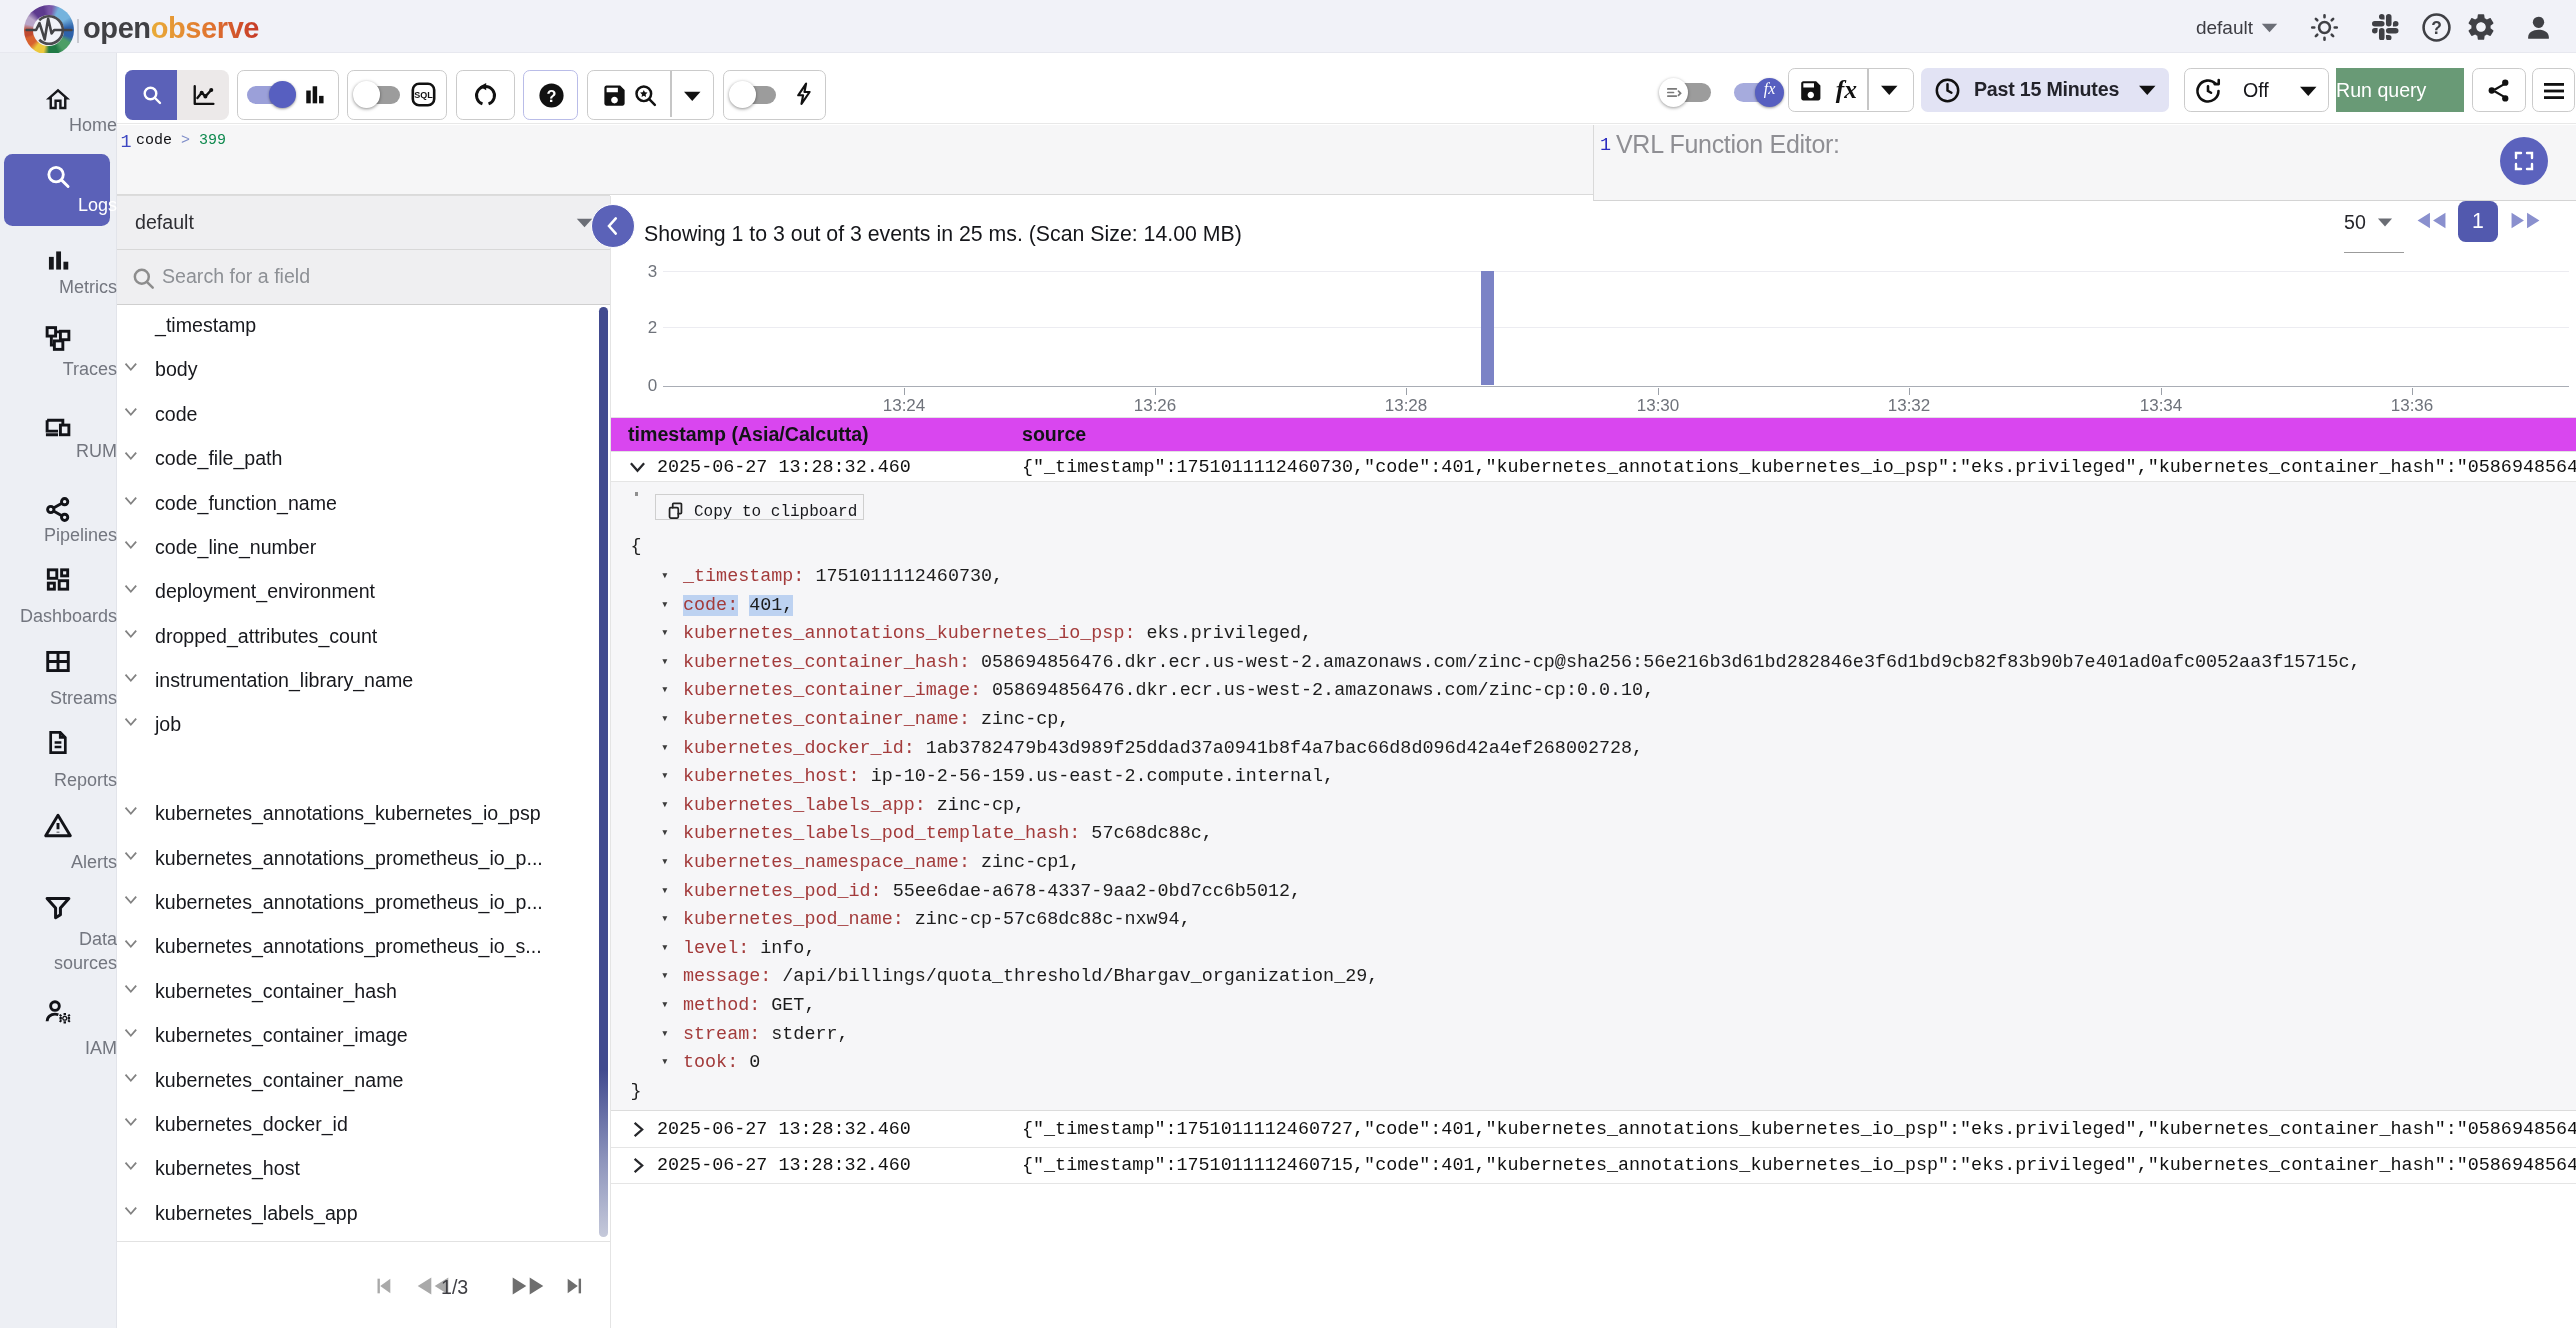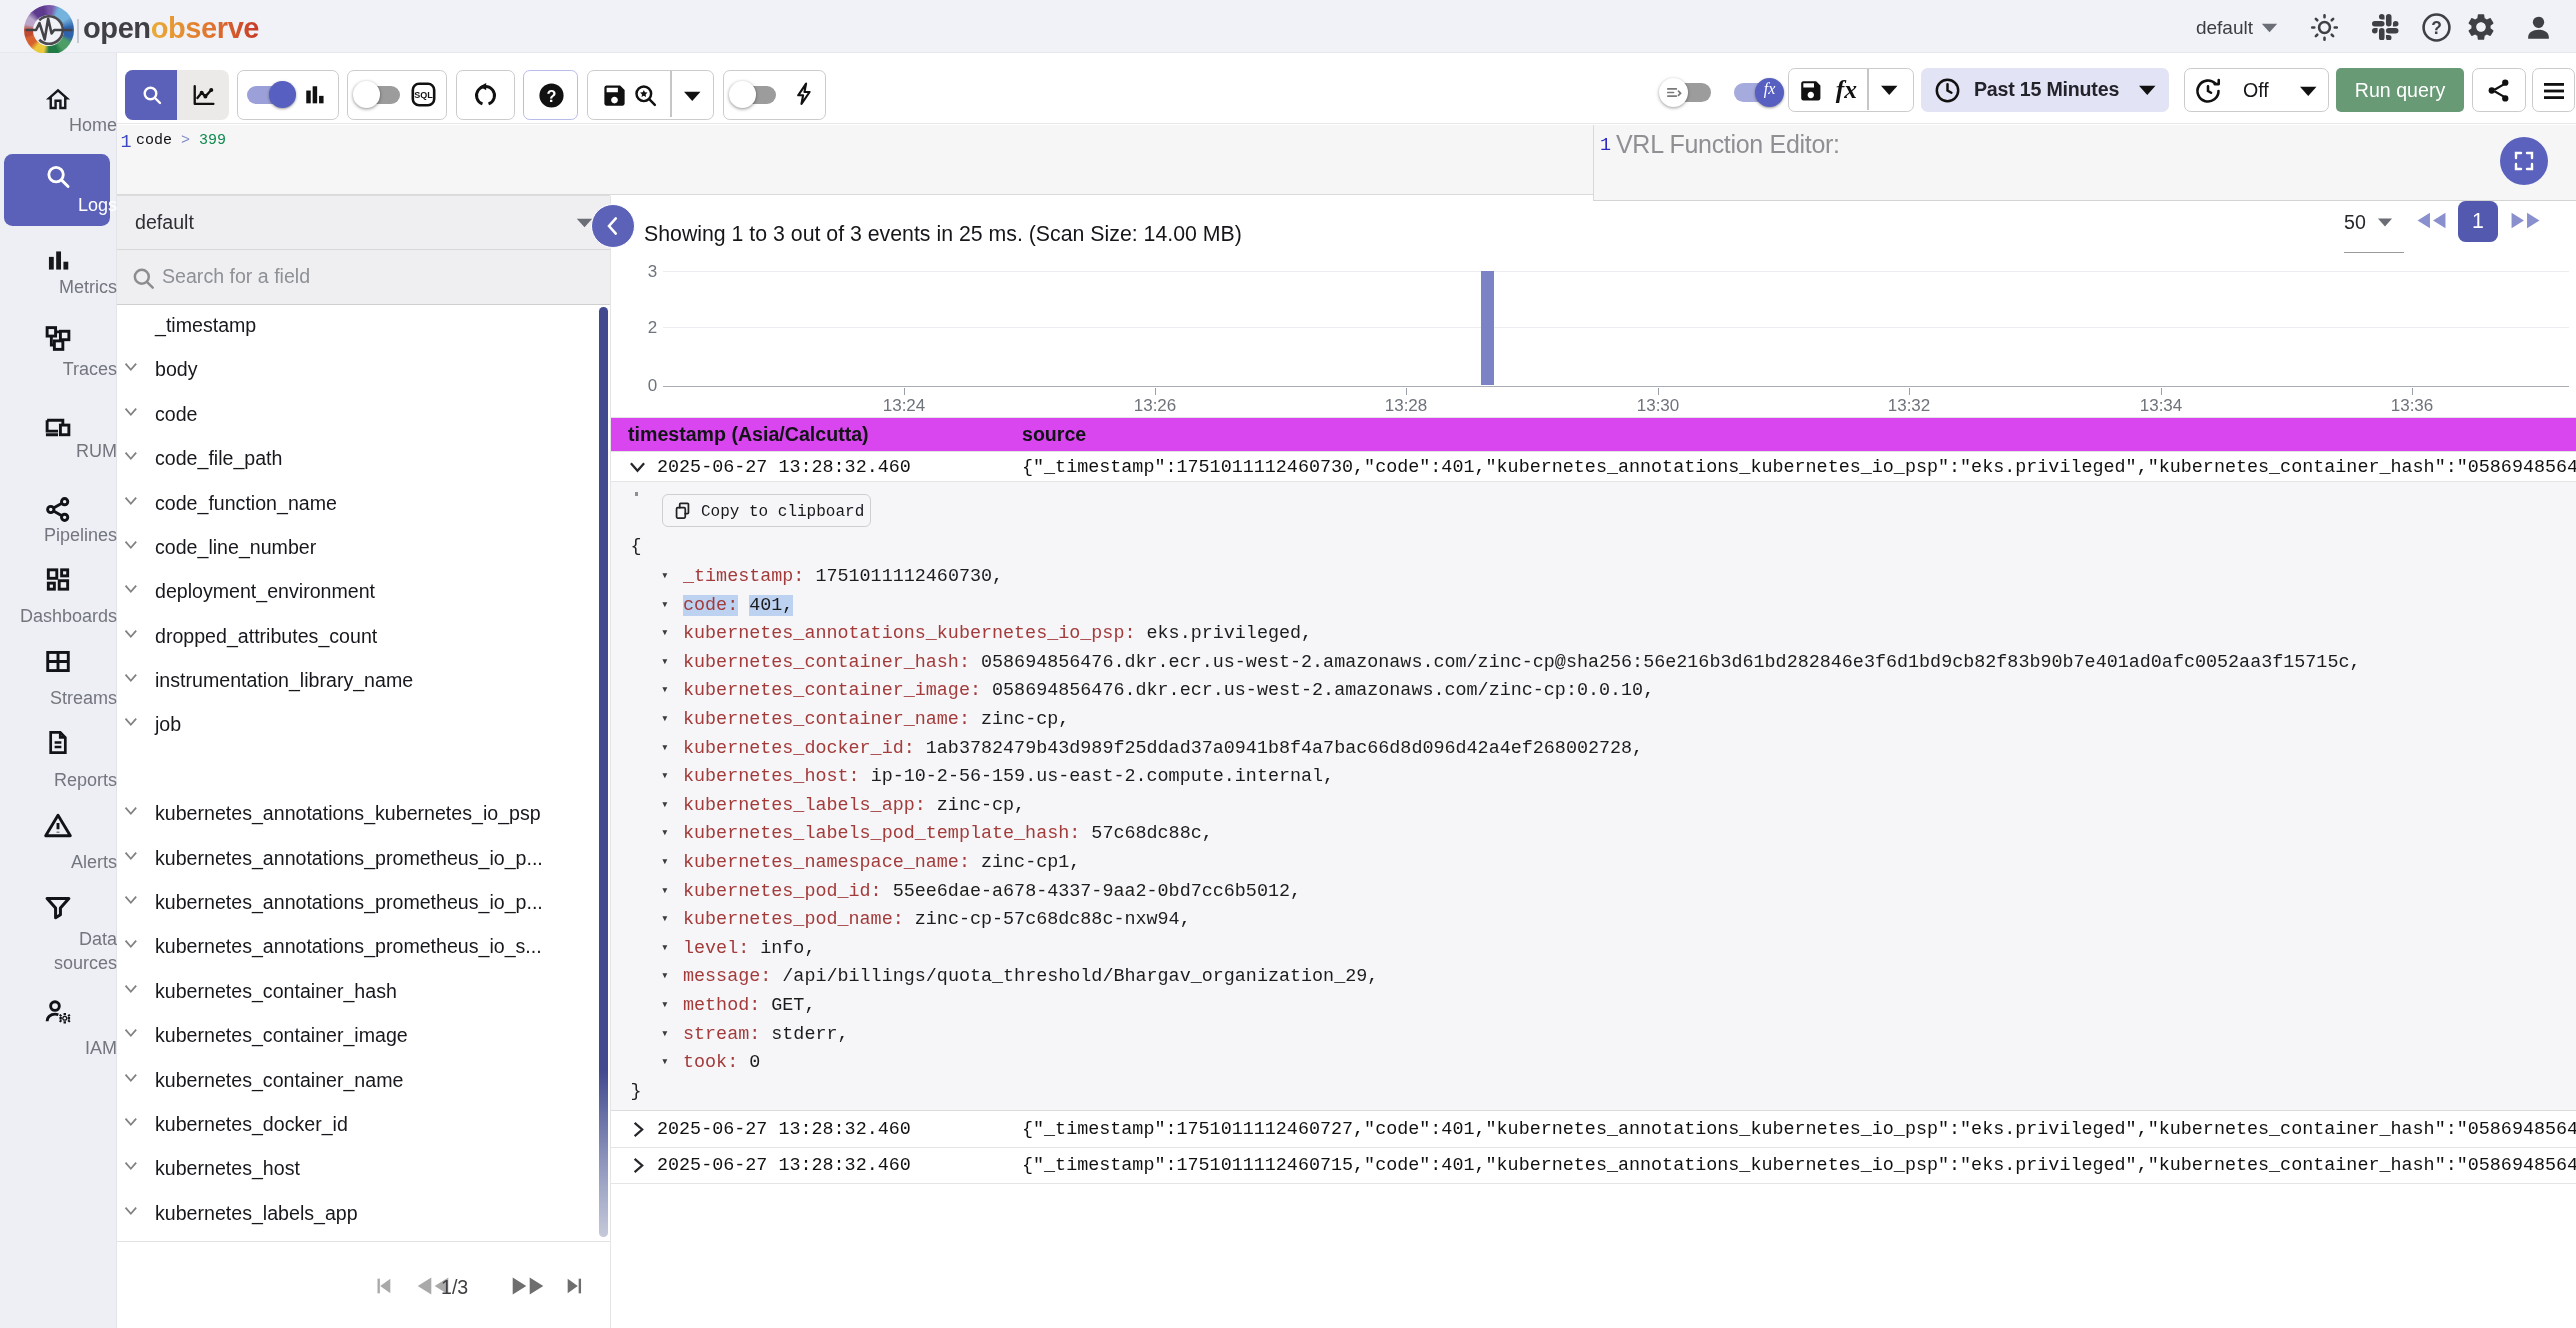--- a/index.html
+++ b/index.html
@@ -228,21 +228,21 @@
   <svg class="a" style="left:9.4px;top:7.7px" width="28" height="28" viewBox="0 0 24 24" fill="none" stroke="#111" stroke-width="2.2" stroke-linecap="round">
       <path d="M21 12a9 9 0 1 1-2.6-6.3"></path>
       <path d="M21.2 2.6v3.5h-3.5" stroke-linejoin="round"></path>
       <path d="M12 8v4l2.6 1.5"></path>
     </svg>
   <div class="a" style="left:58px;top:10.2px;font-size:19.6px;color:#16161a">Off</div>
   <svg class="a" style="left:113px;top:16px" width="20.5" height="12.8" viewBox="0 0 22 14">
       <path d="M2 2h18l-9 10z" fill="#111"></path>
     </svg>
 </div>
-<div class="a" style="left:2336px;top:68px;width:128px;height:44px;background:#699a76;border-radius:5px;color:#fff;font-size:19.6px;text-align:center;line-height:44px">Run query</div>
+<div class="a" style="left:2336px;top:68px;width:128px;height:44px;background:#699a76;border-radius:0;color:#fff;font-size:19.6px;text-align:left;line-height:44px">Run query</div>
 <div class="bd a" style="left:2472px;top:68px;width:54px;height:44px">
   <svg class="a" style="left:12px;top:7.7px" width="27" height="27" viewBox="0 0 24 24" fill="#111">
       <circle cx="18" cy="5" r="2.8"></circle>
       <circle cx="6" cy="12" r="2.8"></circle>
       <circle cx="18" cy="19" r="2.8"></circle>
       <path d="M7.2 10.9l9.4-5.4 1 1.7-9.4 5.4zM7.2 13.1l9.4 5.4 1-1.7-9.4-5.4z"></path>
     </svg>
 </div>
 <div class="bd a" style="left:2532px;top:68px;width:43px;height:44px">
   <svg class="a" style="left:8.5px;top:10.2px" width="24" height="24" viewBox="0 0 24 24" fill="#111">
@@ -468,21 +468,21 @@
   <div class="a" style="left:17px;top:5.1px;font-size:19.6px;font-weight:bold;color:#131417">timestamp (Asia/Calcutta)</div>
   <div class="a" style="left:411px;top:5.1px;font-size:19.6px;font-weight:bold;color:#131417">source</div>
 </div>
 <svg class="a" style="left:629px;top:461px" width="17" height="12" viewBox="0 0 18 12">
     <path d="M2 2l7 8 7-8" fill="none" stroke="#26272b" stroke-width="2.4"></path>
   </svg>
 <div class="a mono" style="left:657px;top:457px;font-size:18.4px;color:#111">2025-06-27 13:28:32.460</div>
 <div class="a mono" style="left:1022px;top:457px;width:1554px;font-size:18.4px;color:#111;white-space:nowrap;overflow:hidden">{"_timestamp":1751011112460730,"code":401,"kubernetes_annotations_kubernetes_io_psp":"eks.privileged","kubernetes_container_hash":"058694856476.dkr.ecr.us-west-2.amazonaws.com/zinc-cp@sha256:56e216b3d61bd282846e3f6d1bd9cb82f83b90b7e401ad0afc"</div>
 <div class="a" style="left:611px;top:481px;width:1965px;height:630px;background:#f6f6f8;border-top:0.9px solid #e5e5e5;border-bottom:0.9px solid #dcdcdc">
     <div class="a" style="left:24px;top:10.2px;width:3.4px;height:3.4px;background:#8f8f8f"></div>
-    <div class="a" style="left:51px;top:12px;width:209px;height:33px;border:1.7px solid #cfcfcf;border-radius:6px">
+    <div class="a" style="left:44px;top:12px;width:209px;height:26px;border:1.7px solid #cfcfcf;border-radius:0">
       <svg class="a" style="left:10.2px;top:6px" width="19" height="19" viewBox="0 0 24 24" fill="none" stroke="#222" stroke-width="2.2">
         <rect x="4.5" y="8.5" width="11" height="13" rx="1.5"></rect>
         <path d="M8.5 8.5V4.2A1.2 1.2 0 0 1 9.7 3h8.6a1.2 1.2 0 0 1 1.2 1.2v10.6a1.2 1.2 0 0 1-1.2 1.2H15.5" stroke-linecap="round"></path>
       </svg>
       <div class="a mono" style="left:38px;top:7.7px;font-size:16px;color:#17181c;white-space:nowrap">Copy to clipboard</div>
     </div>
     <div class="a mono" style="left:19.6px;top:54px;font-size:18.4px;color:#222">{</div>
     <div class="jline" style="top:84px"><span class="jtri">▾</span><span class="jk">_timestamp:</span> 1751011112460730,</div>
     <div class="jline" style="top:113px"><span class="jtri">▾</span><span class="jk" style="background:#bdd2f1">code:</span> <span style="background:#bdd2f1">401,</span></div>
     <div class="jline" style="top:141px"><span class="jtri">▾</span><span class="jk">kubernetes_annotations_kubernetes_io_psp:</span> eks.privileged,</div>

